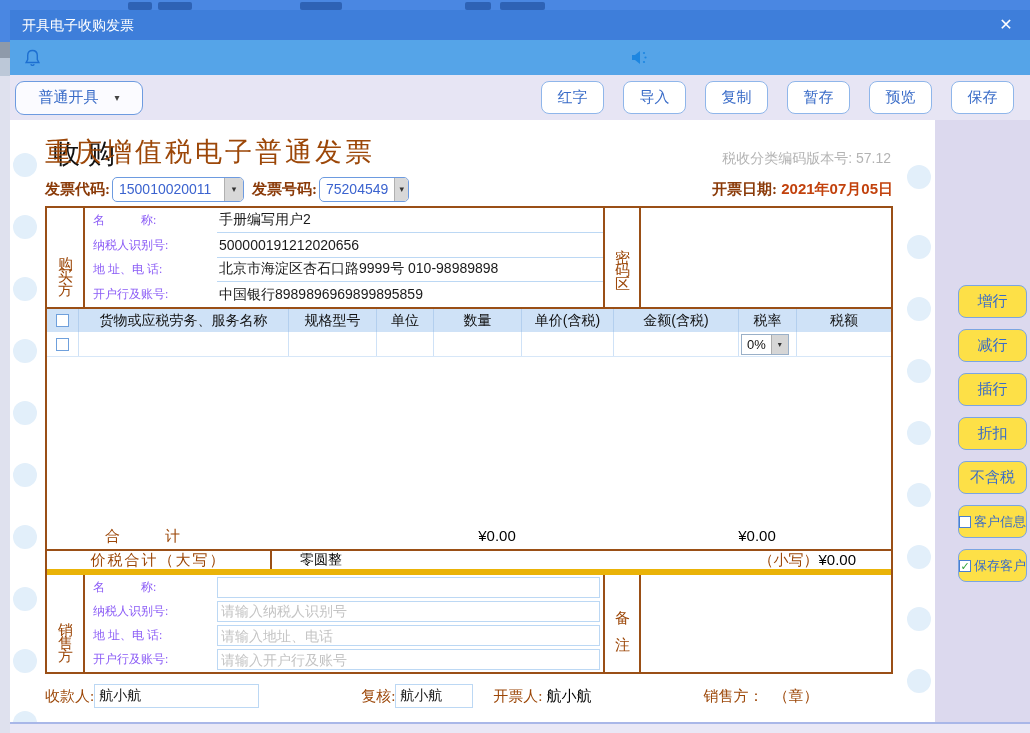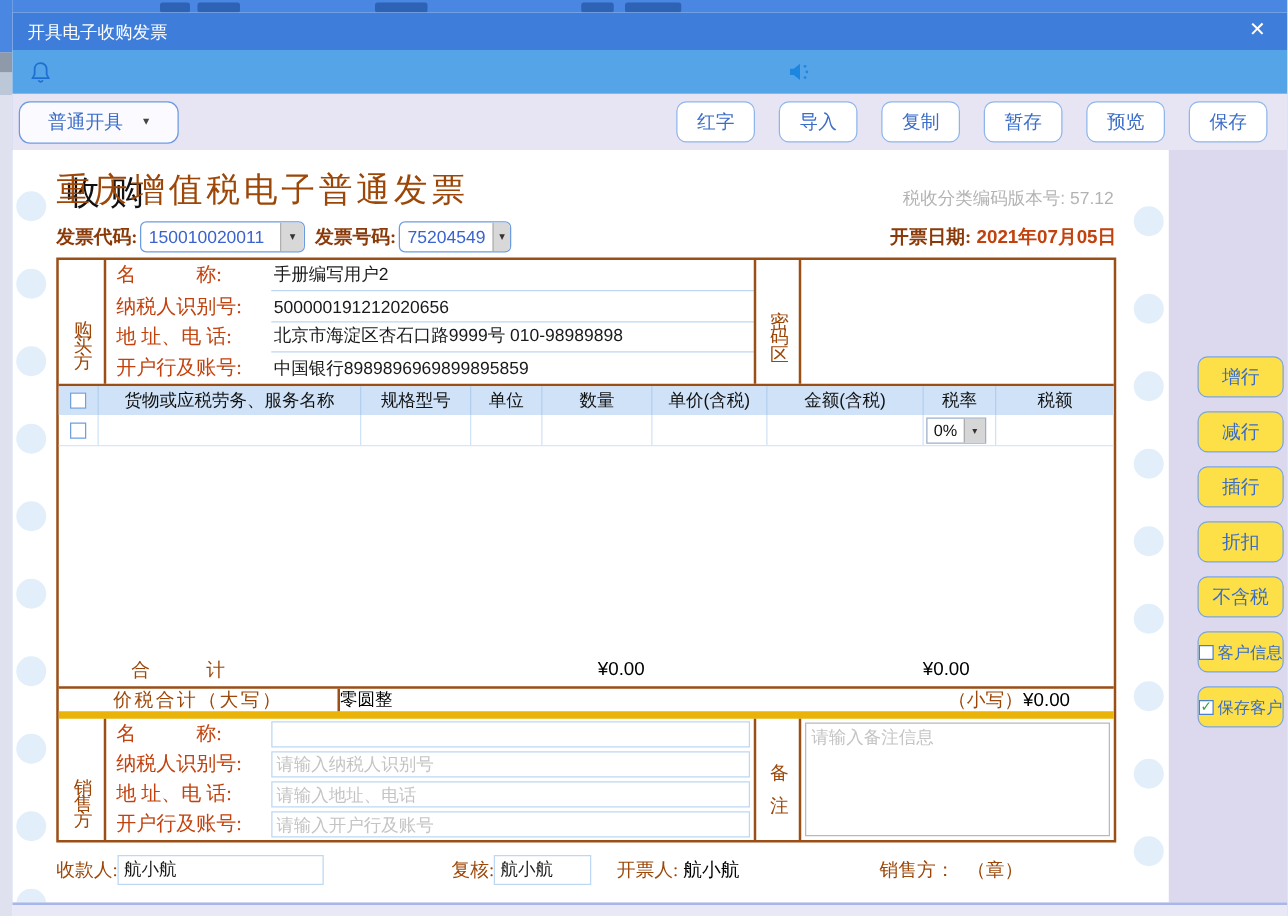--- a/index.html
+++ b/index.html
@@ -54,21 +54,21 @@
   .date-val { font-weight:bold; color:#c2410c; }
 
   .inv-body { border:2px solid #9a4f16; }
   .party { display:flex; }
   .party.buyer { height:101px; border-bottom:2px solid #9a4f16; }
   .party.seller { height:97px; }
   .side-lbl { width:38px; border-right:2px solid #9a4f16; display:flex; align-items:center; justify-content:center;
               writing-mode:vertical-lr; text-orientation:upright; letter-spacing:12px; color:#9c4708; font-size:15px; padding-top:10px;}
   .fields { width:518px; display:flex; flex-direction:column; }
   .frow { flex:1; display:flex; align-items:center; }
-  .flabel { width:132px; padding-left:8px; color:#c2410c; font-size:16px; white-space:pre; }
+  .flabel { width:132px; padding-left:8px; color:#8b5cf6; font-size:12px; white-space:pre; }
   .fval { flex:1; align-self:stretch; display:flex; align-items:center; font-size:14px; color:#1a1a1a; border-bottom:1px solid #bcd8f4; padding-left:2px; }
   .frow:last-child .fval { border-bottom:none; }
   .finput { flex:1; height:21px; margin-right:3px; border:1px solid #bcd8f4; font-size:14px; padding:0 3px; color:#1a1a1a; font-family:inherit; }
   .finput::placeholder { color:#c4c4c4; }
   .mid-col { width:38px; border-left:2px solid #9a4f16; border-right:2px solid #9a4f16; display:flex; align-items:center; justify-content:center;
              writing-mode:vertical-lr; text-orientation:upright; letter-spacing:14px; color:#9c4708; font-size:15px; }
   .pwd-area { flex:1; }
   .remark-area { flex:1; padding:3px; }
   .remark-area textarea { width:100%; height:100%; border:1px solid #b9b9b9; resize:none; font-size:14px; font-family:inherit; color:#333; padding:2px 4px; }
   .remark-area textarea::placeholder { color:#c4c4c4; }
@@ -85,21 +85,21 @@
   .rate-select .val { padding:0 5px; font-size:13px; line-height:19px; color:#111; }
   .rate-select .c-arr { width:17px; background:#d6d6d6; border-left:1px solid #adadad; font-size:8px; color:#333; display:flex; align-items:center; justify-content:center; }
 
   .filler { height:168px; }
   .totals-row { height:24px; position:relative; font-size:15px; }
   .totals-row .t-lbl { position:absolute; left:58px; top:2px; color:#9c4708; white-space:pre; }
   .totals-row .t1 { position:absolute; left:400px; width:100px; text-align:center; top:2px; color:#000; }
   .totals-row .t2 { position:absolute; left:660px; width:100px; text-align:center; top:2px; color:#000; }
   .grand-row { height:26px; border-top:2px solid #9a4f16; border-bottom:6px solid #eab308; display:flex; align-items:center; font-size:15px; }
   .grand-lbl { width:225px; align-self:stretch; border-right:2px solid #9a4f16; display:flex; align-items:center; justify-content:center; color:#9c4708; letter-spacing:2px; }
-  .grand-words { color:#000; font-size:14px; }
+  .grand-words { margin-left:28px; color:#000; font-size:14px; }
   .grand-right { margin-left:auto; margin-right:35px; }
   .grand-right .sx { color:#9c4708; }
   .grand-right .sv { color:#000; }
 
   .inv-footer { margin-top:9px; height:26px; display:flex; align-items:center; font-size:15px; }
   .inv-footer .lab { color:#9c4708; }
   .foot-input { width:165px; height:24px; border:1px solid #bcd8f4; font-size:14px; padding:0 4px; color:#1a1a1a; font-family:inherit; }
   .foot-input.short { width:78px; }
   .g2 { margin-left:102px; } .g3 { margin-left:20px; } .g4 { margin-left:112px; }
   .drawer-val { color:#000; margin-left:4px; }
@@ -308,23 +308,20 @@
               <div class="frow">
                 <span class="flabel serif">地 址、电 话:</span>
                 <input class="finput" placeholder="请输入地址、电话" style="">
               </div>
               <div class="frow">
                 <span class="flabel serif">开户行及账号:</span>
                 <input class="finput" placeholder="请输入开户行及账号" style="">
               </div>
             </div>
             <div class="mid-col serif" style="letter-spacing:26px;">备注</div>
-            <div class="remark-area">
-              <textarea placeholder="请输入备注信息" style=""></textarea>
-            </div>
           </div>
         </div>
 
         <div class="inv-footer">
           <span class="lab serif">收款人:</span>
           <input class="foot-input" value="航小航" style="">
           <span class="lab serif g2">复核:</span>
           <input class="foot-input short" value="航小航" style="">
           <span class="lab serif g3">开票人:</span>
           <span class="drawer-val">航小航</span>

